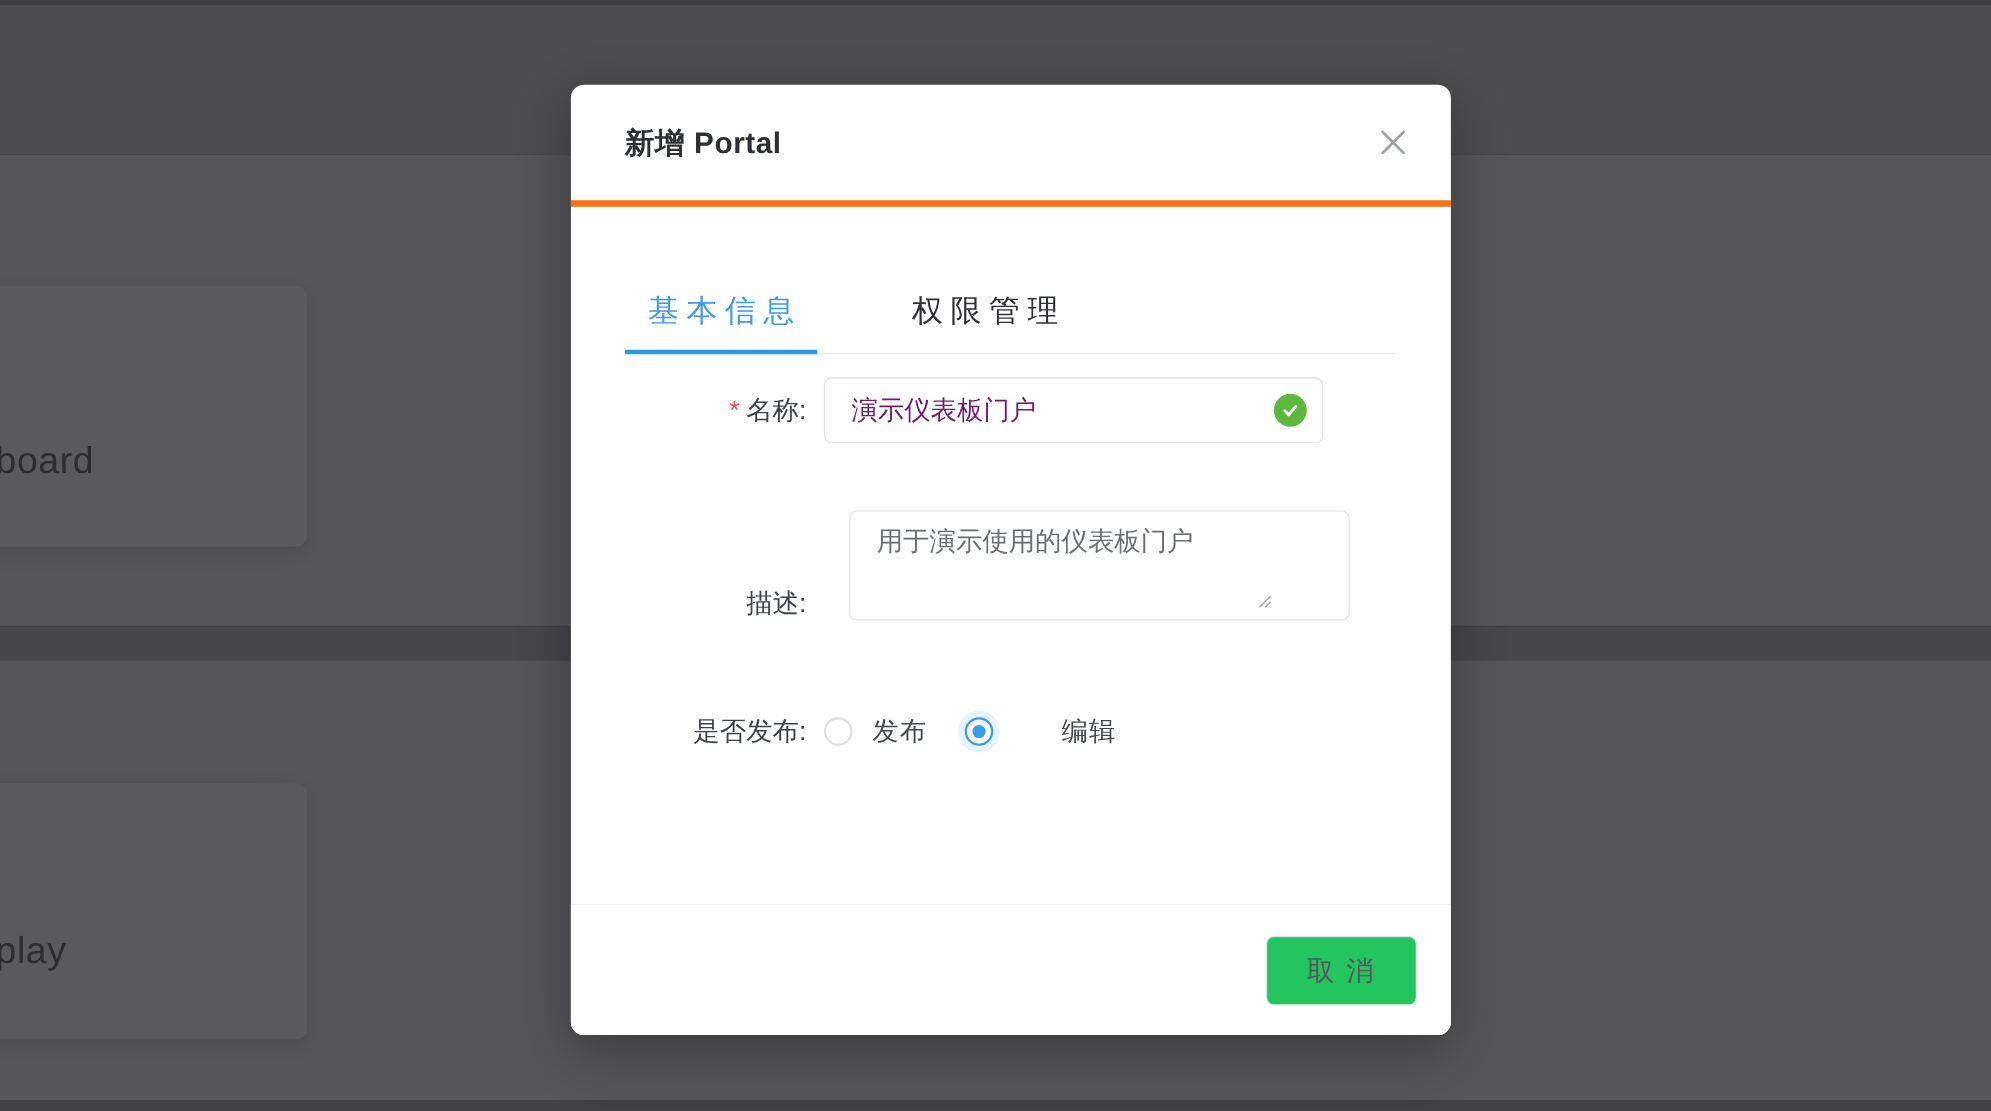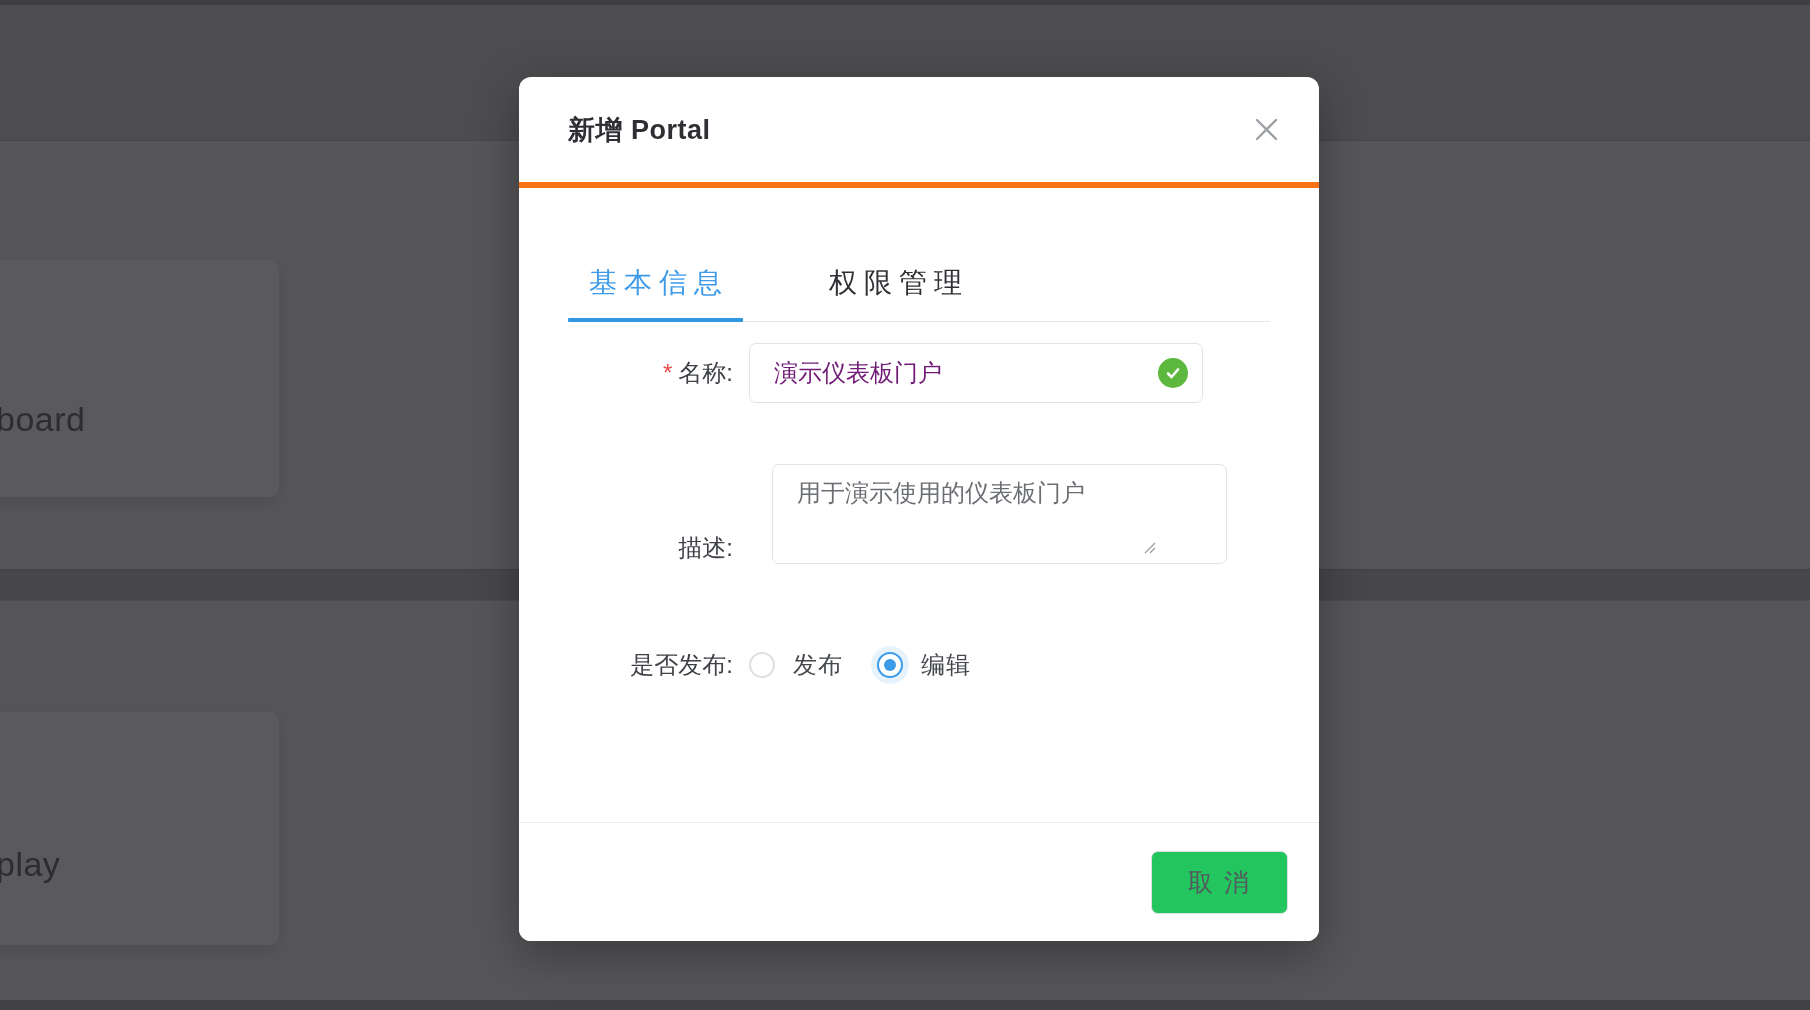--- a/index.html
+++ b/index.html
@@ -77,21 +77,21 @@
   .text-area {
     width:455px; height:100px; border:1px solid #dfe2e6; border-radius:7px;
     padding:12px 24px; font-size:24px; color:#6b6e73; line-height:1.35;
     resize:none; outline:none; background:#fff; font-family:inherit; display:block;
   }
   .resize-handle { position:absolute; right:5px; bottom:6px; }
 
   .row-publish { margin-top:85px; }
   .radio-group { display:flex; align-items:center; }
   .radio-option { display:flex; align-items:center; cursor:pointer; }
-  .radio-option + .radio-option { margin-left:34px; }
+  .radio-option + .radio-option { margin-left:34px;gap:44px; }
   .radio-circle { width:26px; height:26px; border-radius:50%; background:#fff; }
   .radio-circle.unchecked { border:2px solid #dcdfe3; }
   .radio-circle.checked {
     position:relative; border:2px solid #3c9be8;
     box-shadow:0 0 0 6px rgba(62,155,233,0.13);
   }
   .radio-circle.checked::after {
     content:""; position:absolute; inset:5px; border-radius:50%; background:#3c9be8;
   }
   .radio-label { margin-left:18px; font-size:24px; color:#45484d; letter-spacing:1px; }

